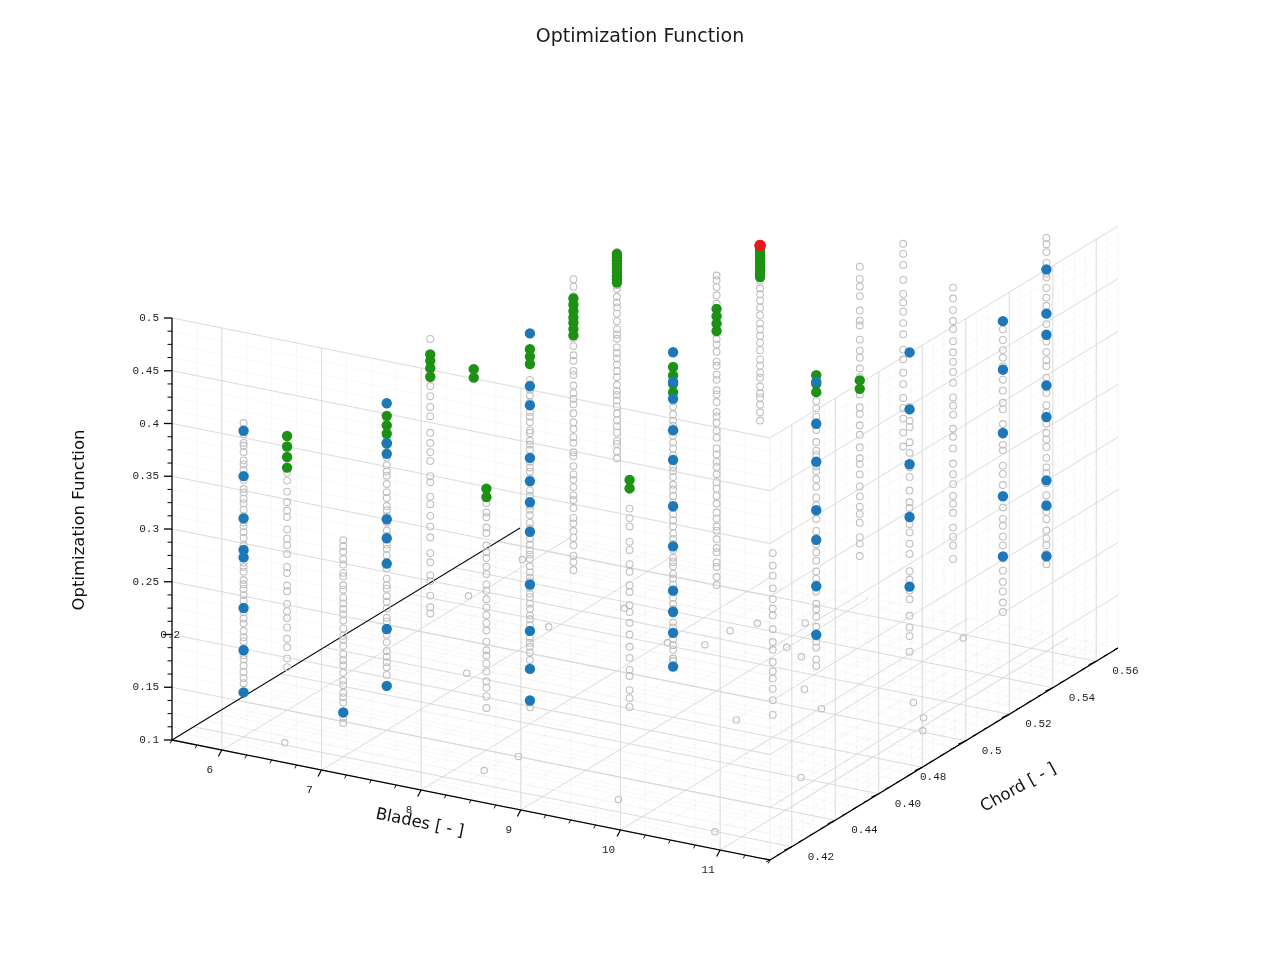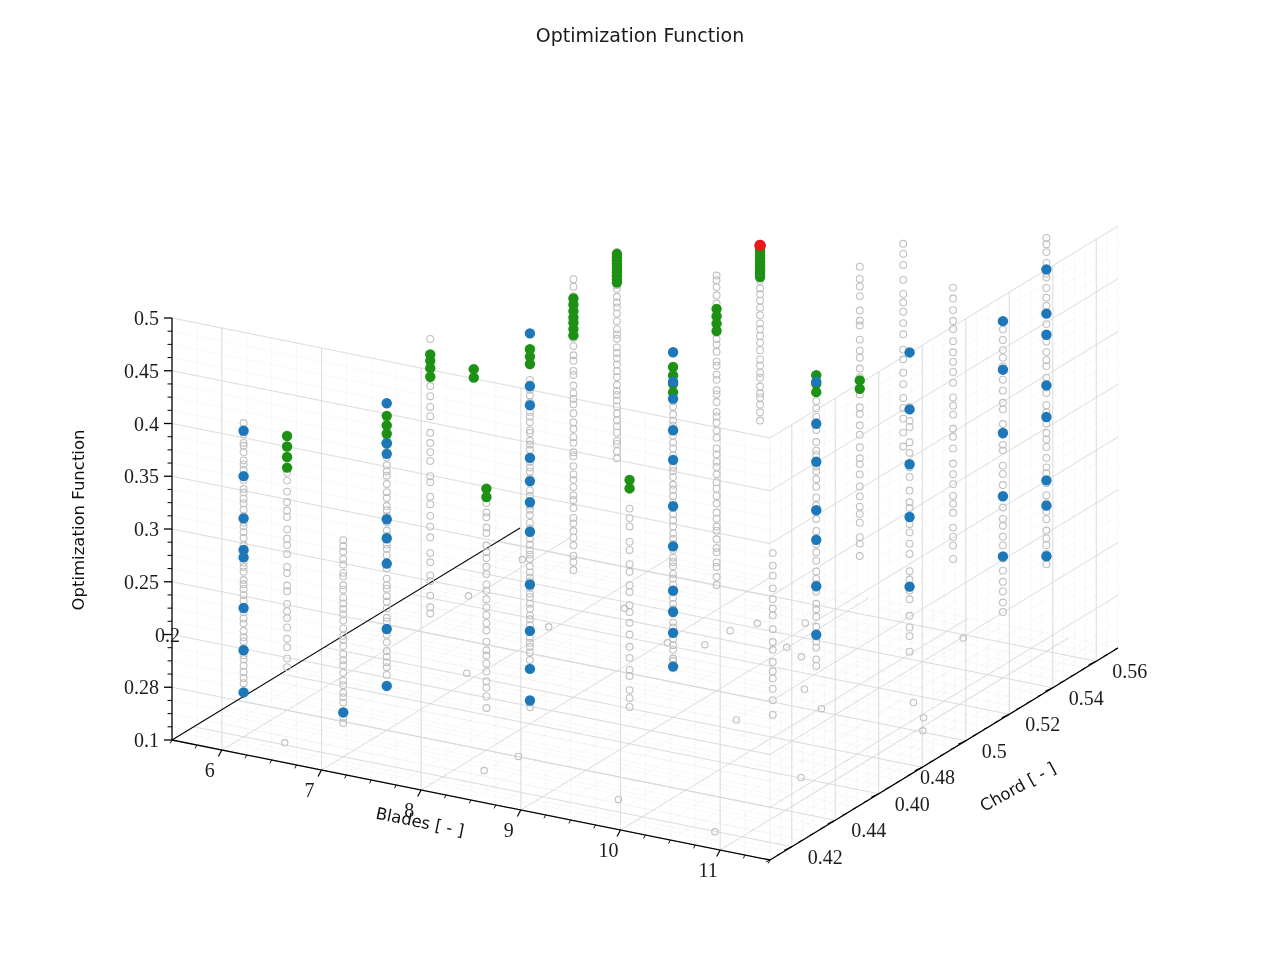--- a/index.html
+++ b/index.html
@@ -1,20 +1,20 @@
 <!DOCTYPE html>
 <html><head>
 <meta charset="utf-8">
 <style>
   html,body{margin:0;padding:0;background:#ffffff;}
   body{width:1280px;height:960px;overflow:hidden;font-family:"DejaVu Sans",sans-serif;}
   #root{position:relative;width:1280px;height:847px;background:#fff;}
   #title{position:absolute;left:0;top:24px;width:1280px;text-align:center;font-size:19px;color:#1a1a1a;font-family:"DejaVu Sans",sans-serif;}
   #plot{position:absolute;left:0;top:0;width:1280px;height:960px;}
-  .ticklabel{position:absolute;font-size:20px;color:#1c1c1c;white-space:nowrap;font-family:Liberation Serif, serif;}
+  .ticklabel{position:absolute;font-size:11px;color:#1c1c1c;white-space:nowrap;font-family:Liberation Mono, monospace;}
   .axlabel{position:absolute;font-size:16.5px;color:#111;white-space:nowrap;font-family:"DejaVu Sans",sans-serif;}
   #zlabel{left:78px;top:520px;transform:translate(-50%,-50%) rotate(-90deg);transform-origin:center center;}
   #xlabel{left:420px;top:822px;transform:translate(-50%,-50%) rotate(11.5deg);transform-origin:center center;}
   #ylabel{left:1018px;top:787px;transform:translate(-50%,-50%) rotate(-29deg);transform-origin:center center;}
   svg{display:block;}
 </style>
 </head>
 <body>
 
 <div id="root">
@@ -1178,21 +1178,21 @@
         <circle cx="760.08" cy="245.41" r="5.6" fill="#e8171b" stroke="none"></circle>
       </g>
   </svg>
 
   <div id="zlabel" class="axlabel">Optimization Function</div>
   <div id="xlabel" class="axlabel">Blades [ - ]</div>
   <div id="ylabel" class="axlabel">Chord [ - ]</div>
 
   <div id="ticklabels">
       <div class="ticklabel" style="left: 159px; top: 740px; transform: translate(-100%, -50%);">0.1</div>
-      <div class="ticklabel" style="left: 159px; top: 687.25px; transform: translate(-100%, -50%);">0.28</div>
+      <div class="ticklabel" style="left: 159px; top: 687.25px; transform: translate(-100%, -50%);">0.15</div>
       <div class="ticklabel" style="left: 159px; top: 634.5px; transform: translate(-100%, -50%); margin-left: 21px;">0.2</div>
       <div class="ticklabel" style="left: 159px; top: 581.75px; transform: translate(-100%, -50%);">0.25</div>
       <div class="ticklabel" style="left: 159px; top: 529px; transform: translate(-100%, -50%);">0.3</div>
       <div class="ticklabel" style="left: 159px; top: 476.25px; transform: translate(-100%, -50%);">0.35</div>
       <div class="ticklabel" style="left: 159px; top: 423.5px; transform: translate(-100%, -50%);">0.4</div>
       <div class="ticklabel" style="left: 159px; top: 370.75px; transform: translate(-100%, -50%);">0.45</div>
       <div class="ticklabel" style="left: 159px; top: 318px; transform: translate(-100%, -50%);">0.5</div>
       <div class="ticklabel" style="left: 209.833px; top: 770px; transform: translate(-50%, -50%);">6</div>
       <div class="ticklabel" style="left: 309.5px; top: 790px; transform: translate(-50%, -50%);">7</div>
       <div class="ticklabel" style="left: 409.167px; top: 810px; transform: translate(-50%, -50%);">8</div>

